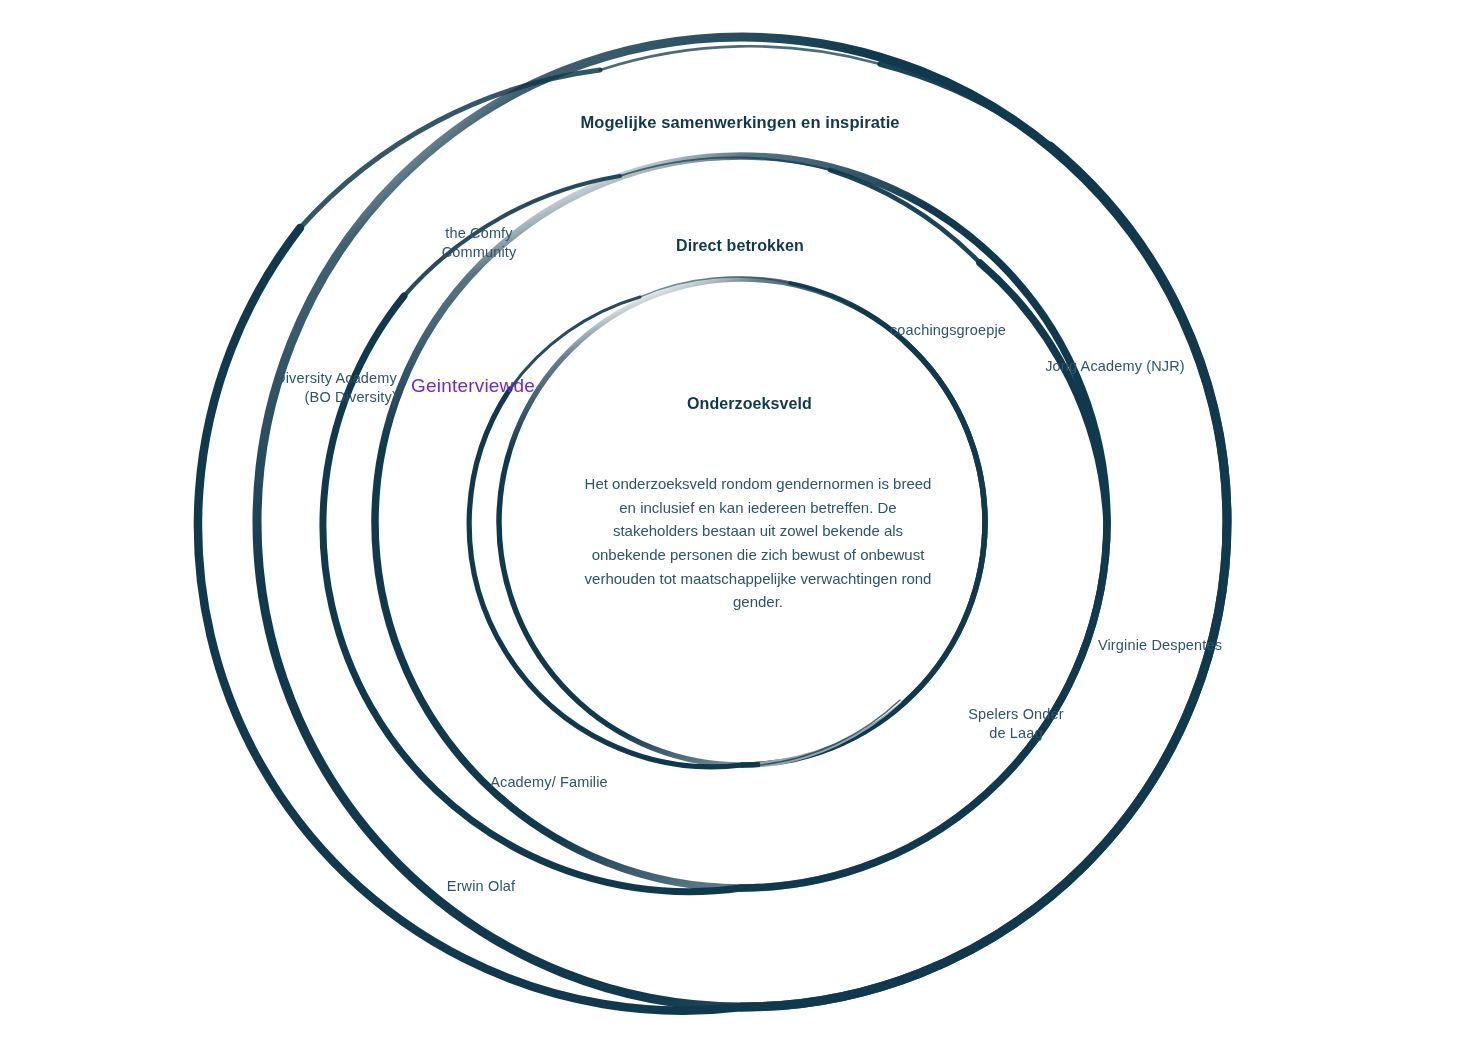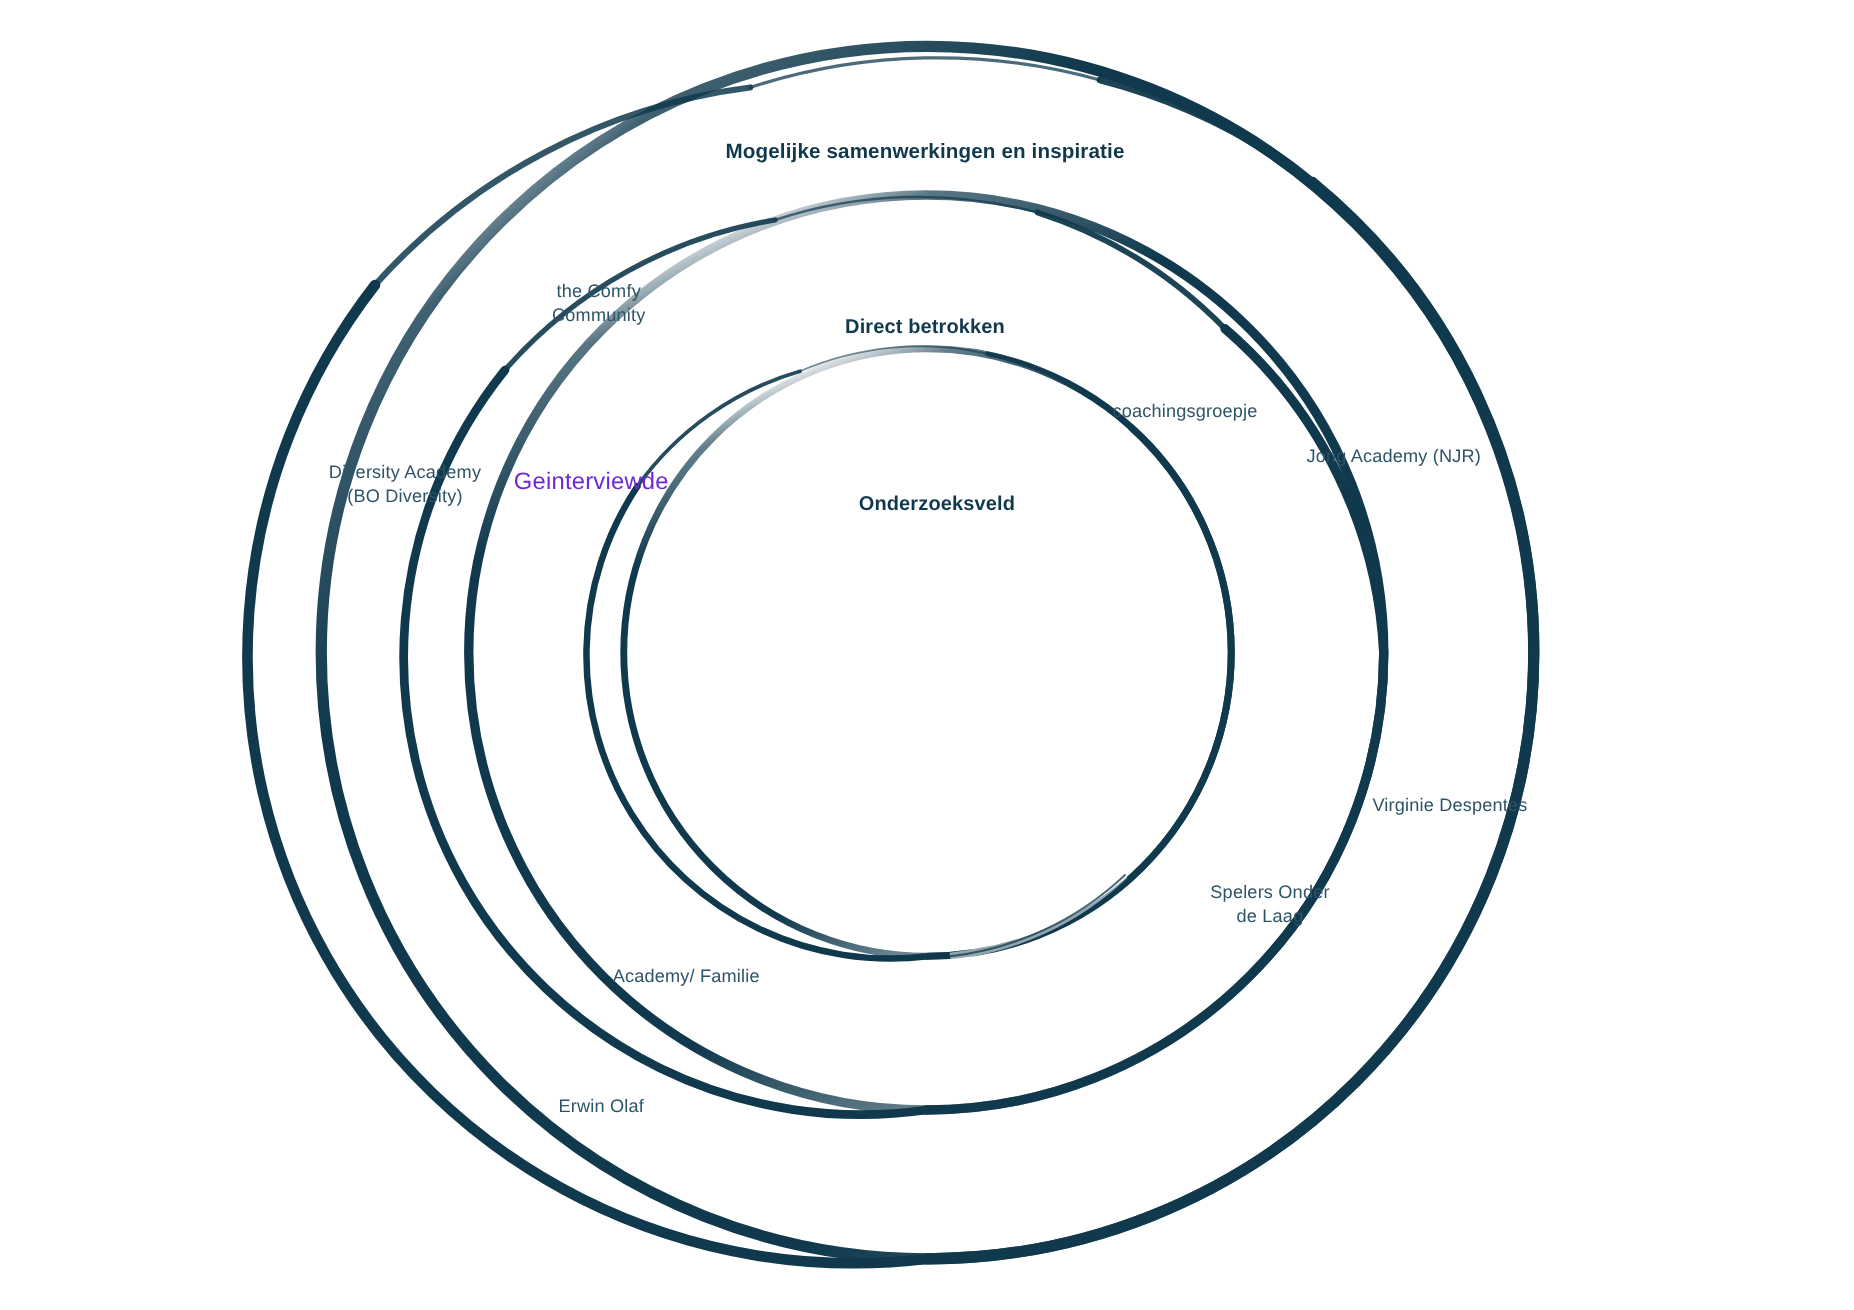--- a/index.html
+++ b/index.html
@@ -45,21 +45,20 @@
     font-family: "Liberation Sans", sans-serif;
     font-weight: bold;
     font-size: 16.5px;
     letter-spacing: 0.1px;
     white-space: nowrap;
     text-align: center;
     transform: translate(-50%, -50%);
   }
   .ring-title.mid {
     font-size: 16px;
-    margin-top: 16px;
   }
   .ring-title.inner {
     font-size: 16px;
     padding-left: 19px;
   }
   .zone-name {
     position: absolute;
     color: #6d28d9;
     font-family: "Liberation Sans", sans-serif;
     font-size: 19px;
@@ -165,21 +164,21 @@
       <path d="M 900 700 A 243 243 0 0 1 760 765" fill="none" stroke="#ffffff" stroke-width="5.8" stroke-linecap="butt" opacity="0.55"></path>
       <path d="M 900 700 A 243 243 0 0 1 760 765" fill="none" stroke="#10394D" stroke-width="1.6" stroke-linecap="round" opacity="0.75"></path>
     </g>
   </svg>
 
   <div class="ring-title" style="left:740px; top:122px;">Mogelijke samenwerkingen en inspiratie</div>
 
   <div class="lbl" style="left:479px; top:203px;">the Comfy
 Community</div>
 
-  <div class="lbl" style="left:324px; top:348px;">Diversity Academy
+  <div class="lbl" style="left:336px; top:348px;text-align:right;">Diversity Academy
 (BO Diversity)</div>
 
   <div class="lbl" style="left:1115px; top:326px;">Jong Academy (NJR)</div>
 
   <div class="lbl" style="left:1160px; top:605px;">Virginie Despentes</div>
 
   <div class="lbl" style="left:481px; top:846px;">Erwin Olaf</div>
 
   <div class="ring-title mid" style="left:740px; top:246px;">Direct betrokken</div>
 
@@ -187,14 +186,15 @@
 
   <div class="lbl" style="left:948px; top:290px;">coachingsgroepje</div>
 
   <div class="lbl" style="left:1016px; top:684px;">Spelers Onder
 de Laag</div>
 
   <div class="lbl" style="left:549px; top:742px;">Academy/ Familie</div>
 
   <div class="ring-title inner" style="left:740px; top:404px;">Onderzoeksveld</div>
 
+  <div class="core-body" style="left:758px; top:472px;">Het onderzoeksveld rondom gendernormen is breed en inclusief en kan iedereen betreffen. De stakeholders bestaan uit zowel bekende als onbekende personen die zich bewust of onbewust verhouden tot maatschappelijke verwachtingen rond gender.</div>
 
 </div>
 
 </body></html>

